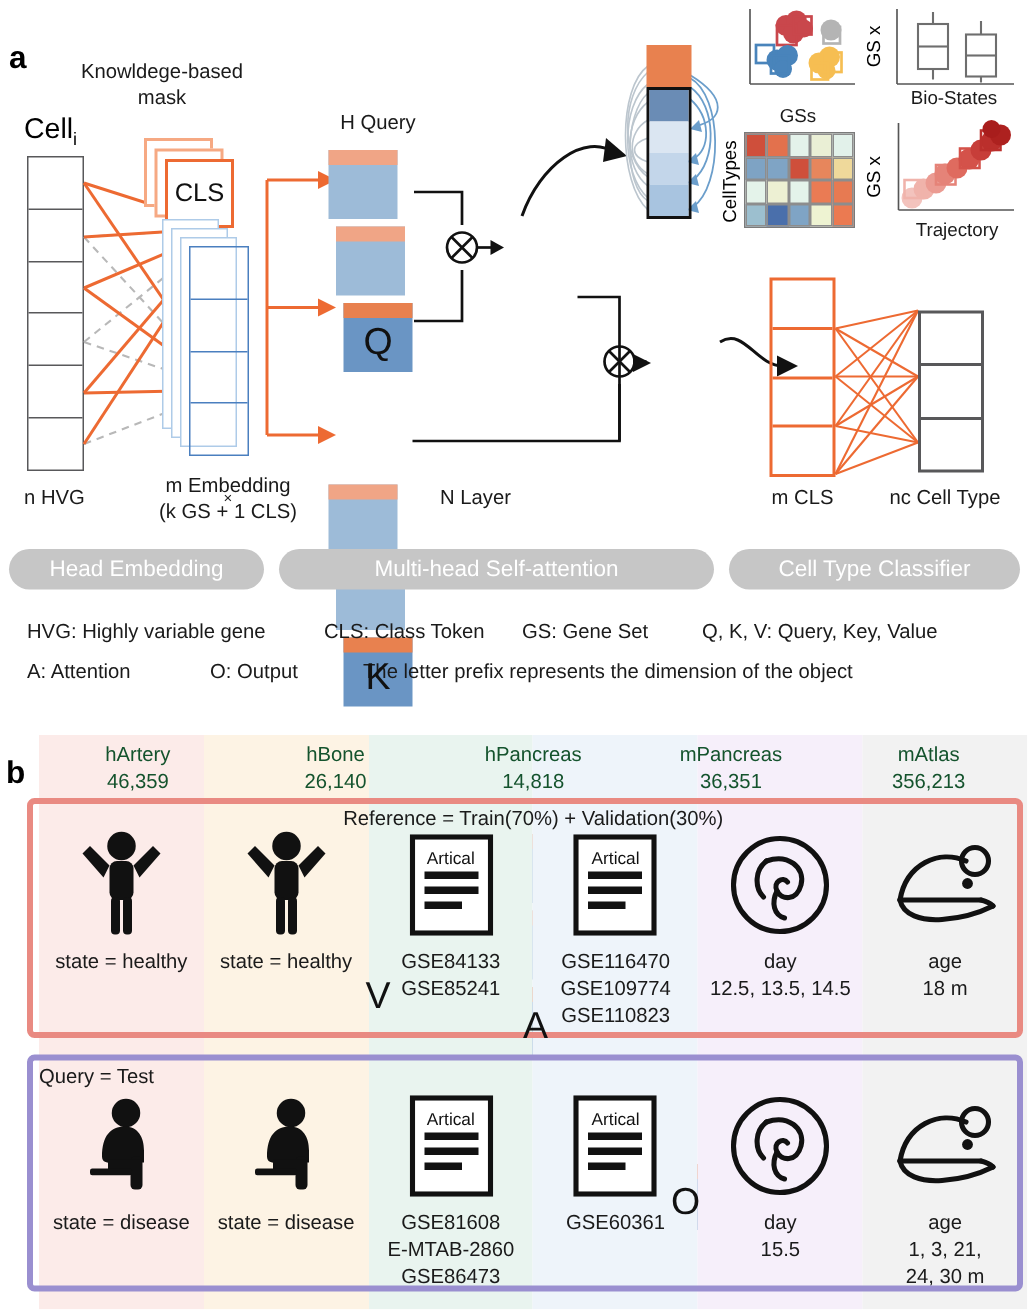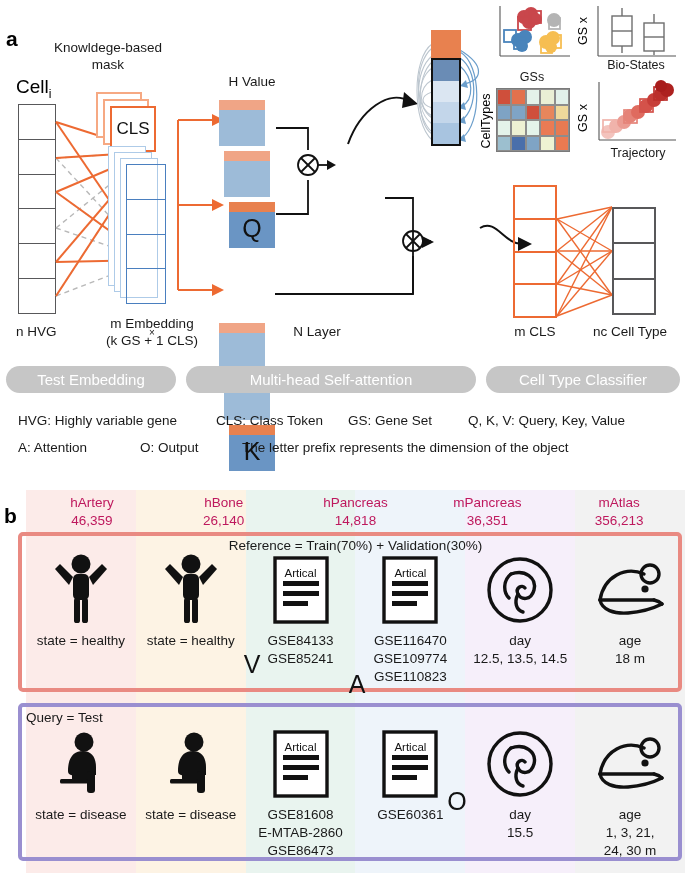--- a/index.html
+++ b/index.html
@@ -113,21 +113,21 @@
 
   
   .bcol-head {
     box-sizing: border-box;
     display: flex;
     flex-direction: column;
     align-items: center;
     justify-content: center;
     font-size: 13.5px;
     line-height: 1.3;
-    color: #be185d;
+    color: #14532d;
   }
   .bcell {
     box-sizing: border-box;
     display: flex;
     flex-direction: column;
     align-items: center;
     justify-content: flex-start;
     font-size: 13.5px;
     line-height: 1.32;
     color: #1a1a1a;
@@ -228,21 +228,21 @@
       <path d="M6 105 L40 105"></path>
       <path d="M6 190 L40 190"></path>
     </g>
     <g fill="#ed6a32">
       <polygon points="40,14 52,20 40,26"></polygon>
       <polygon points="40,99 52,105 40,111"></polygon>
       <polygon points="40,184 52,190 40,196"></polygon>
     </g>
   </svg>
 
-  <div class="abs cap" style="left:212px; top:74px; width:80px;">H Value</div>
+  <div class="abs cap" style="left:212px; top:74px; width:80px;">H Query</div>
 
   <div class="abs qkv-ghost" style="left:219px; top:100px; width:46px; height:46px;">
       <div class="topband"></div>
     </div>
   <div class="abs qkv-ghost" style="left:224px; top:105px; width:46px; height:46px;">
       <div class="topband"></div>
     </div>
   <div class="abs qkv" style="left:229px; top:110px; width:46px; height:46px;">
     <div class="topband"></div>
       <span class="glyph">Q</span>
@@ -488,21 +488,21 @@
   </div>
 
   <div class="abs cap cap-left" style="left:16px; top:324px;">n HVG</div>
   <div class="abs cap" style="left:96px; top:316px; width:112px;">m Embedding</div>
   <div class="abs cap" style="left:96px; top:328px; width:112px; font-size:10px; line-height:1;">×</div>
   <div class="abs cap" style="left:92px; top:333px; width:120px;">(k GS + 1 CLS)</div>
   <div class="abs cap" style="left:272px; top:324px; width:90px;">N Layer</div>
   <div class="abs cap" style="left:497px; top:324px; width:76px;">m CLS</div>
   <div class="abs cap" style="left:578px; top:324px; width:104px;">nc Cell Type</div>
 
-  <div class="abs pill" style="left:6px; top:366px; width:170px;">Test Embedding</div>
+  <div class="abs pill" style="left:6px; top:366px; width:170px;">Head Embedding</div>
   <div class="abs pill" style="left:186px; top:366px; width:290px;">Multi-head Self-attention</div>
   <div class="abs pill" style="left:486px; top:366px; width:194px;">Cell Type Classifier</div>
 
   <div class="abs legend-line" style="left:18px; top:440px;">
     <span class="seg" style="width:122px;">A: Attention</span><span class="seg" style="width:102px;">O: Output</span><span class="seg">The letter prefix represents the dimension of the object</span>
   </div>
   <div class="abs legend-line" style="left:18px; top:413px;">
     <span class="seg" style="width:198px;">HVG: Highly variable gene</span><span class="seg" style="width:132px;">CLS: Class Token</span><span class="seg" style="width:120px;">GS: Gene Set</span><span class="seg">Q, K, V: Query, Key, Value</span>
   </div>
 

